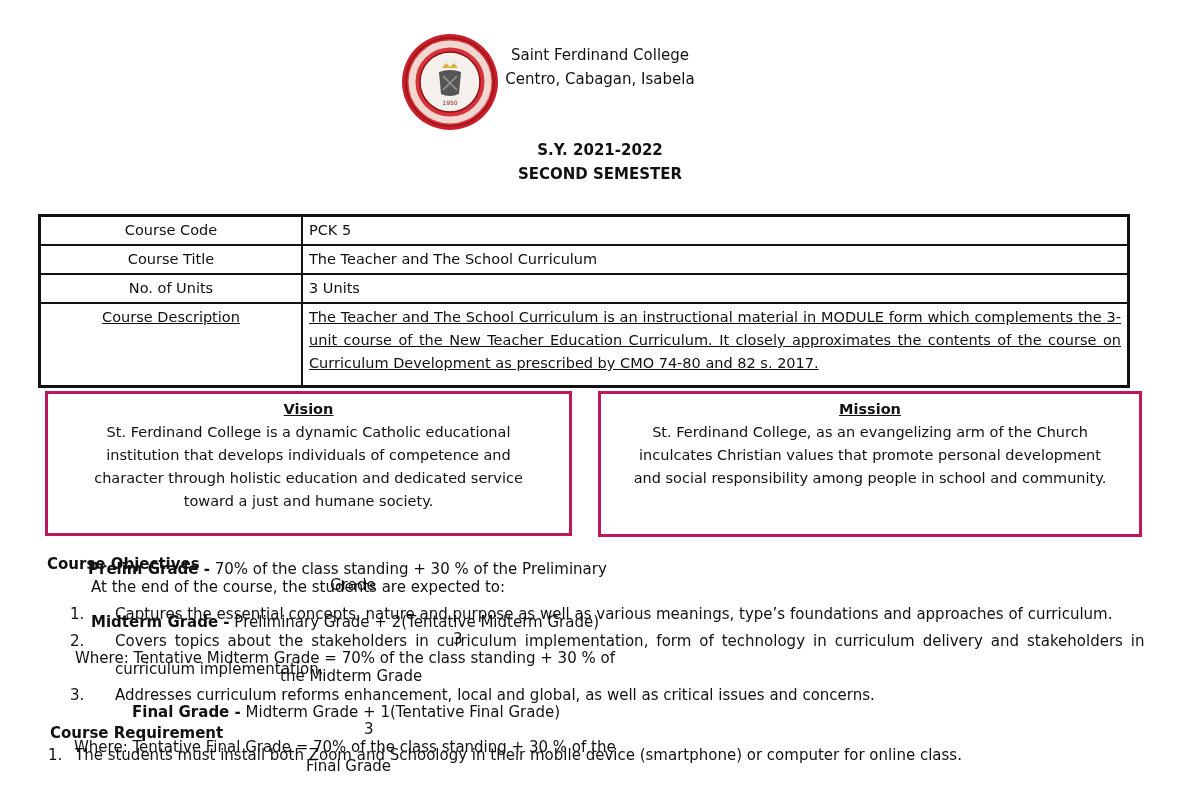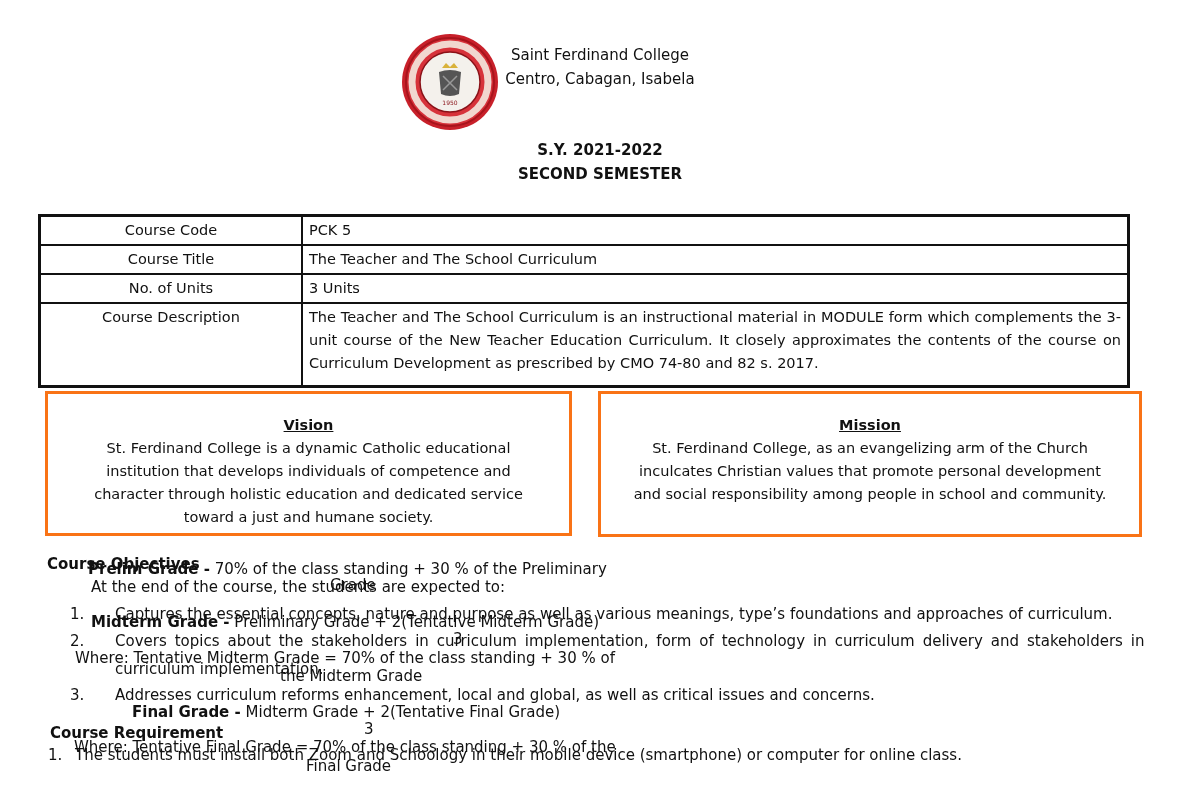--- a/index.html
+++ b/index.html
@@ -12,26 +12,26 @@
   .seal { left: 398px; top: 32px; width: 104px; height: 100px; }
   .inst { left: 500px; top: 44px; width: 200px; text-align: center; font-size: 15px; line-height: 23.5px; }
   .titles { left: 0; top: 138px; width: 1200px; text-align: center; font-weight: bold; font-size: 15px; line-height: 24px; }
   
   table.info {
     position: absolute; left: 38px; top: 214px; width: 1092px;
     border-collapse: collapse; font-size: 14.5px; border: 3px solid #111;
   }
   table.info td { border: 2px solid #111; padding: 2px 6px; vertical-align: top; line-height: 23px; }
   table.info td.lbl { width: 248px; text-align: center; }
-  table.info tr.desc td { padding-bottom: 10px; }
+  table.info tr.desc td { padding-bottom: 10px; text-decoration: underline; }
   table.info tr.desc td.val { text-align: justify; }
   
   .box {
-    position: absolute; border: 3px solid #f97316; box-sizing: border-box;
-    text-align: center; font-size: 14.5px; line-height: 23px; padding-top: 20px;
+    position: absolute; border: 3px solid #be185d; box-sizing: border-box;
+    text-align: center; font-size: 14.5px; line-height: 23px; padding-top: 4px;
   }
   .box .hd { font-weight: bold; text-decoration: underline; }
   .vision { left: 45px; top: 391px; width: 527px; height: 145px; }
   .mission { left: 598px; top: 391px; width: 544px; height: 146px; }
   
   .t { position: absolute; font-size: 15px; white-space: nowrap; line-height: 18px; }
   .b { font-weight: bold; }
   .u { }
 </style>
 </head>
@@ -109,21 +109,21 @@
 </div>
 <div class="t" style="left:330px; top:576px;">Grade</div>
 <div class="t" style="left:91px; top:613px;">
   <span class="b">Midterm Grade -</span><span class="u"> Preliminary Grade + 2(Tentative Midterm Grade)</span>
 </div>
 <div class="t" style="left:453px; top:630px;">3</div>
 <div class="t" style="left:75px; top:649px;">Where: Tentative Midterm Grade = 70% of the class standing + 30 % of</div>
 <div class="t" style="left:280px; top:667px;">the Midterm Grade</div>
 <div class="t" style="left:132px; top:703px;">
   <span class="b">Final Grade -</span>
-  <span class="u">Midterm Grade + 2(Tentative Final Grade)</span>
+  <span class="u">Midterm Grade + 1(Tentative Final Grade)</span>
 </div>
 <div class="t" style="left:364px; top:720px;">3</div>
 
 <div class="t b" style="left:50px; top:724px;">Course Requirement</div>
 <div class="t" style="left:74px; top:738px;">Where: Tentative Final Grade = 70% of the class standing + 30 % of the</div>
 <div class="t" style="left:48px; top:746px;">1.</div>
 <div class="t" style="left:75px; top:746px;">The students must install both Zoom and Schoology in their mobile device (smartphone) or computer for online class.</div>
 <div class="t" style="left:306px; top:757px;">Final Grade</div>
 
 </body></html>

